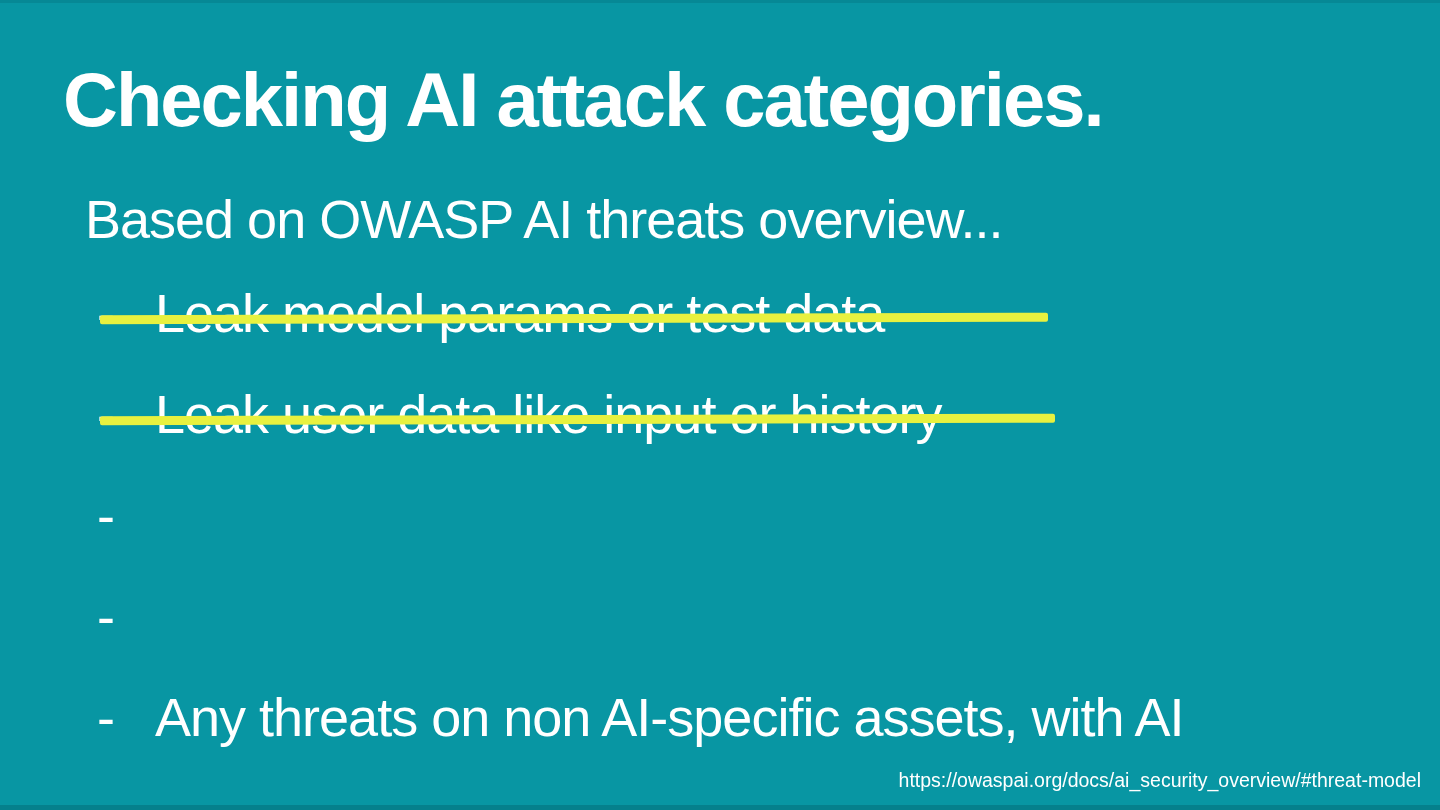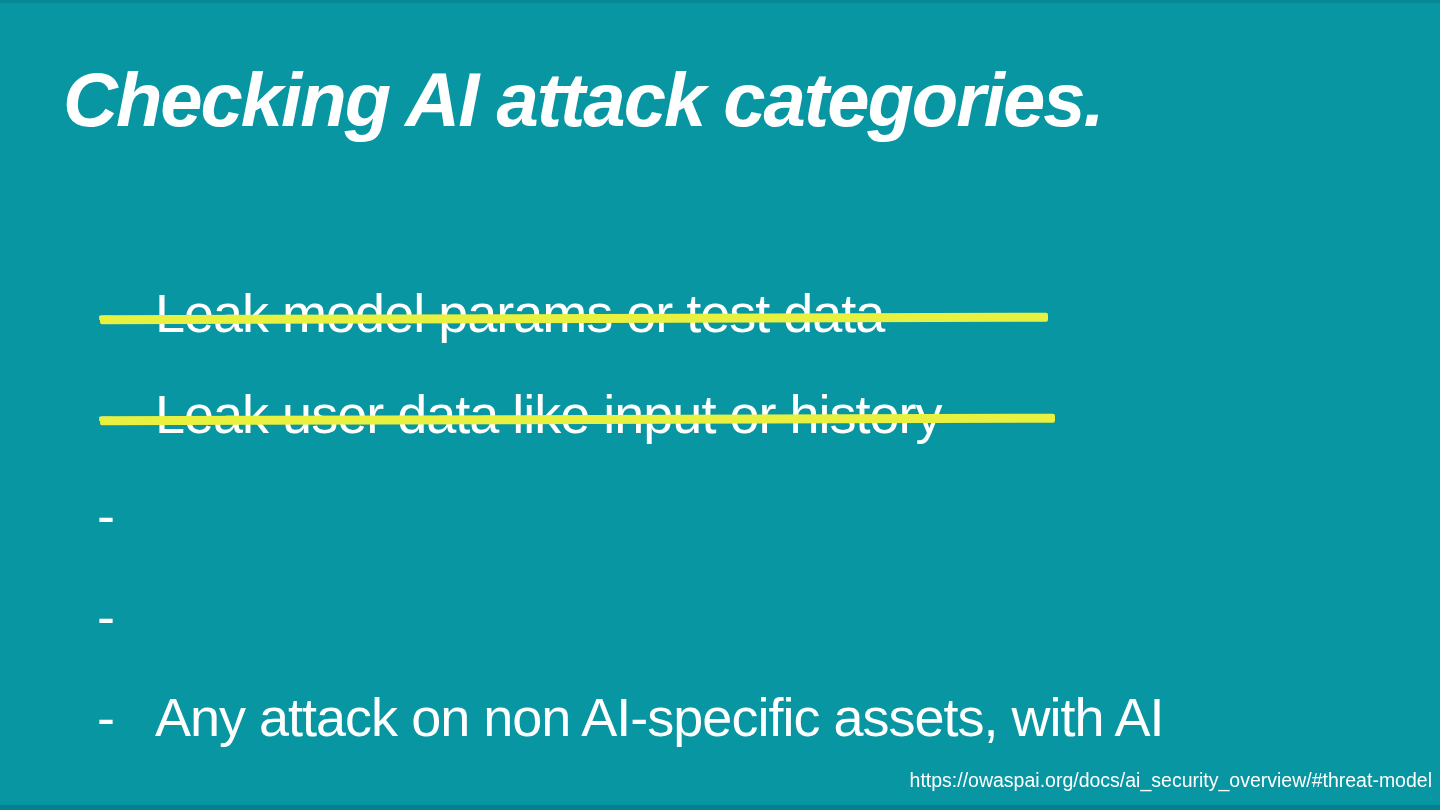--- a/index.html
+++ b/index.html
@@ -27,21 +27,20 @@
   .title {
     position: absolute;
     left: 63px;
     top: 58px;
     margin: 0;
     font-size: 76px;
     font-weight: 700;
     letter-spacing: -2px;
     line-height: 1.1;
     white-space: nowrap;
-    font-style: italic;
   }
   .subtitle {
     position: absolute;
     left: 85px;
     top: 188px;
     margin: 0;
     font-size: 54px;
     font-weight: 400;
     letter-spacing: -1px;
     line-height: 1.15;
@@ -76,51 +75,52 @@
     left: 3px;
     top: 30px;
     height: 9px;
     background: #e8f13f;
     border-radius: 2px;
     transform: rotate(-0.15deg);
     pointer-events: none;
   }
   .footer-url {
     position: absolute;
-    right: 8px;
+    right: 19px;
     top: 769px;
     font-size: 19.5px;
     font-weight: 400;
     letter-spacing: 0;
     white-space: nowrap;
   }
 </style>
 </head>
 <body>
 
 <div class="slide" id="slide" style="background: rgb(8, 150, 163); color: rgb(255, 255, 255);">
   <h1 class="title">Checking AI attack categories.</h1>
+  <p class="subtitle">Based on OWASP AI threats overview...</p>
   <ul class="bullets" id="bullet-list">
       <li>
         <span class="dash">-</span>
         <span class="btext">Leak model params or test data</span>
         <span class="strike" style="width: 948px; background: rgb(232, 241, 63);"></span>
       </li>
       <li>
         <span class="dash">-</span>
         <span class="btext">Leak user data like input or history</span>
         <span class="strike" style="width: 955px; background: rgb(232, 241, 63);"></span>
       </li>
       <li>
         <span class="dash">-</span>
       </li>
       <li>
         <span class="dash">-</span>
       </li>
       <li>
         <span class="dash">-</span>
-        <span class="btext">Any attack on non AI-specific assets, with AI</span>
+        <span class="btext">Any threats on non AI-specific assets, with AI</span>
       </li>
     </ul>
   <div class="footer-url">https://owaspai.org/docs/ai_security_overview/#threat-model</div>
   <div class="edge top"></div>
   <div class="edge bottom"></div>
 </div>
 
 </body></html>

